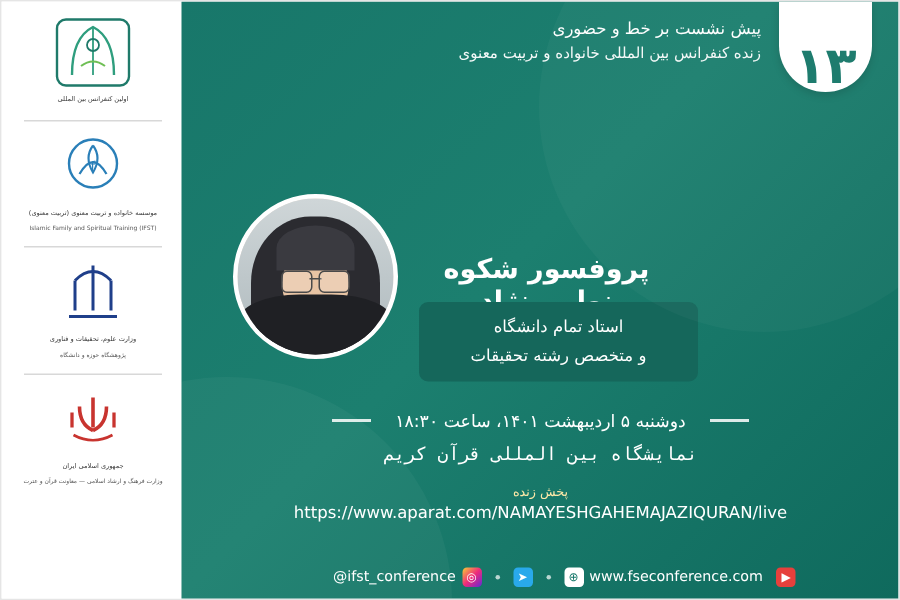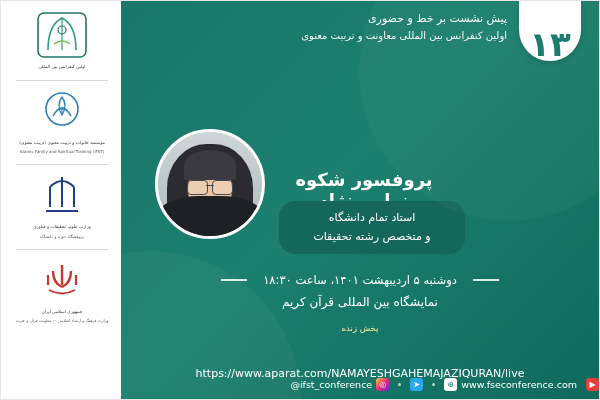--- a/index.html
+++ b/index.html
@@ -116,44 +116,44 @@
     position:absolute;left:50%;bottom:-6px;transform:translateX(-50%);
     width:104px;height:46px;border-radius:40% 40% 0 0;background:#1f2024;
   }
   
   .speaker{
     position:absolute;top:168px;right:152px;left:160px;
     text-align:center;color:#ffffff;font-size:18px;font-weight:bold;
   }
   .role-chip{
     position:absolute;top:200px;right:134px;left:158px;
-    background:#15675b;border-radius:16px;
+    background:#15675b;border-radius:6px;
     padding:8px 6px;text-align:center;color:#ffffff;font-size:11px;line-height:1.7;
   }
   
   .date-wrap{
     position:absolute;top:272px;right:26px;left:26px;text-align:center;color:#ffffff;
   }
   .date-line{
     display:flex;align-items:center;justify-content:center;gap:16px;font-size:11.5px;
   }
   .dash{display:inline-block;width:26px;height:1.5px;background:#ffffff;opacity:.85;}
-  .venue{font-size:12px;margin-top:8px;}
+  .venue{font-size:12px;margin-top:8px;font-family:Liberation Mono, monospace;}
   
   .live-badge{
     position:absolute;top:322px;left:50%;transform:translateX(-50%);
     color:#ffe9a8;font-size:8.5px;
   }
   .url{
     position:absolute;top:334px;right:18px;left:18px;text-align:center;
-    color:#ffffff;font-size:11px;direction:ltr;margin-top:32px;
+    color:#ffffff;font-size:11px;direction:ltr;
   }
   .footer{
     position:absolute;bottom:10px;right:0;left:0;
-    display:flex;align-items:center;justify-content:flex-end;gap:9px;
+    display:flex;align-items:center;justify-content:center;gap:9px;
     direction:ltr;color:#ffffff;font-size:9.5px;padding-left:32px;
   }
   .f-item{display:flex;align-items:center;gap:4px;}
   .sq{
     width:13px;height:13px;border-radius:3px;display:inline-flex;
     align-items:center;justify-content:center;font-size:8px;color:#ffffff;
   }
   .sq.ig{background:linear-gradient(135deg,#f9ce34,#ee2a7b,#6228d7);}
   .sq.tg{background:#29a9eb;}
   .sq.wb{background:#ffffff;color:#17786a;}
@@ -232,21 +232,21 @@
 
   <div class="panel">
     <div class="arc"></div>
 
     <div class="badge-13">
       <span>۱۳</span>
     </div>
 
     <div class="kicker">
       <div class="l1">پیش نشست بر خط و حضوری</div>
-      <div class="l2">اولین کنفرانس بین المللی معاونت و تربیت معنوی</div>
+      <div class="l2">زنده کنفرانس بین المللی خانواده و تربیت معنوی</div>
     </div>
 
 
     <div class="portrait">
       <div class="ph-bg"></div>
       <div class="ph-hair"></div>
       <div class="ph-face"></div>
       <div class="ph-hair2"></div>
       <div class="ph-glass">
         <i class="l"></i>

